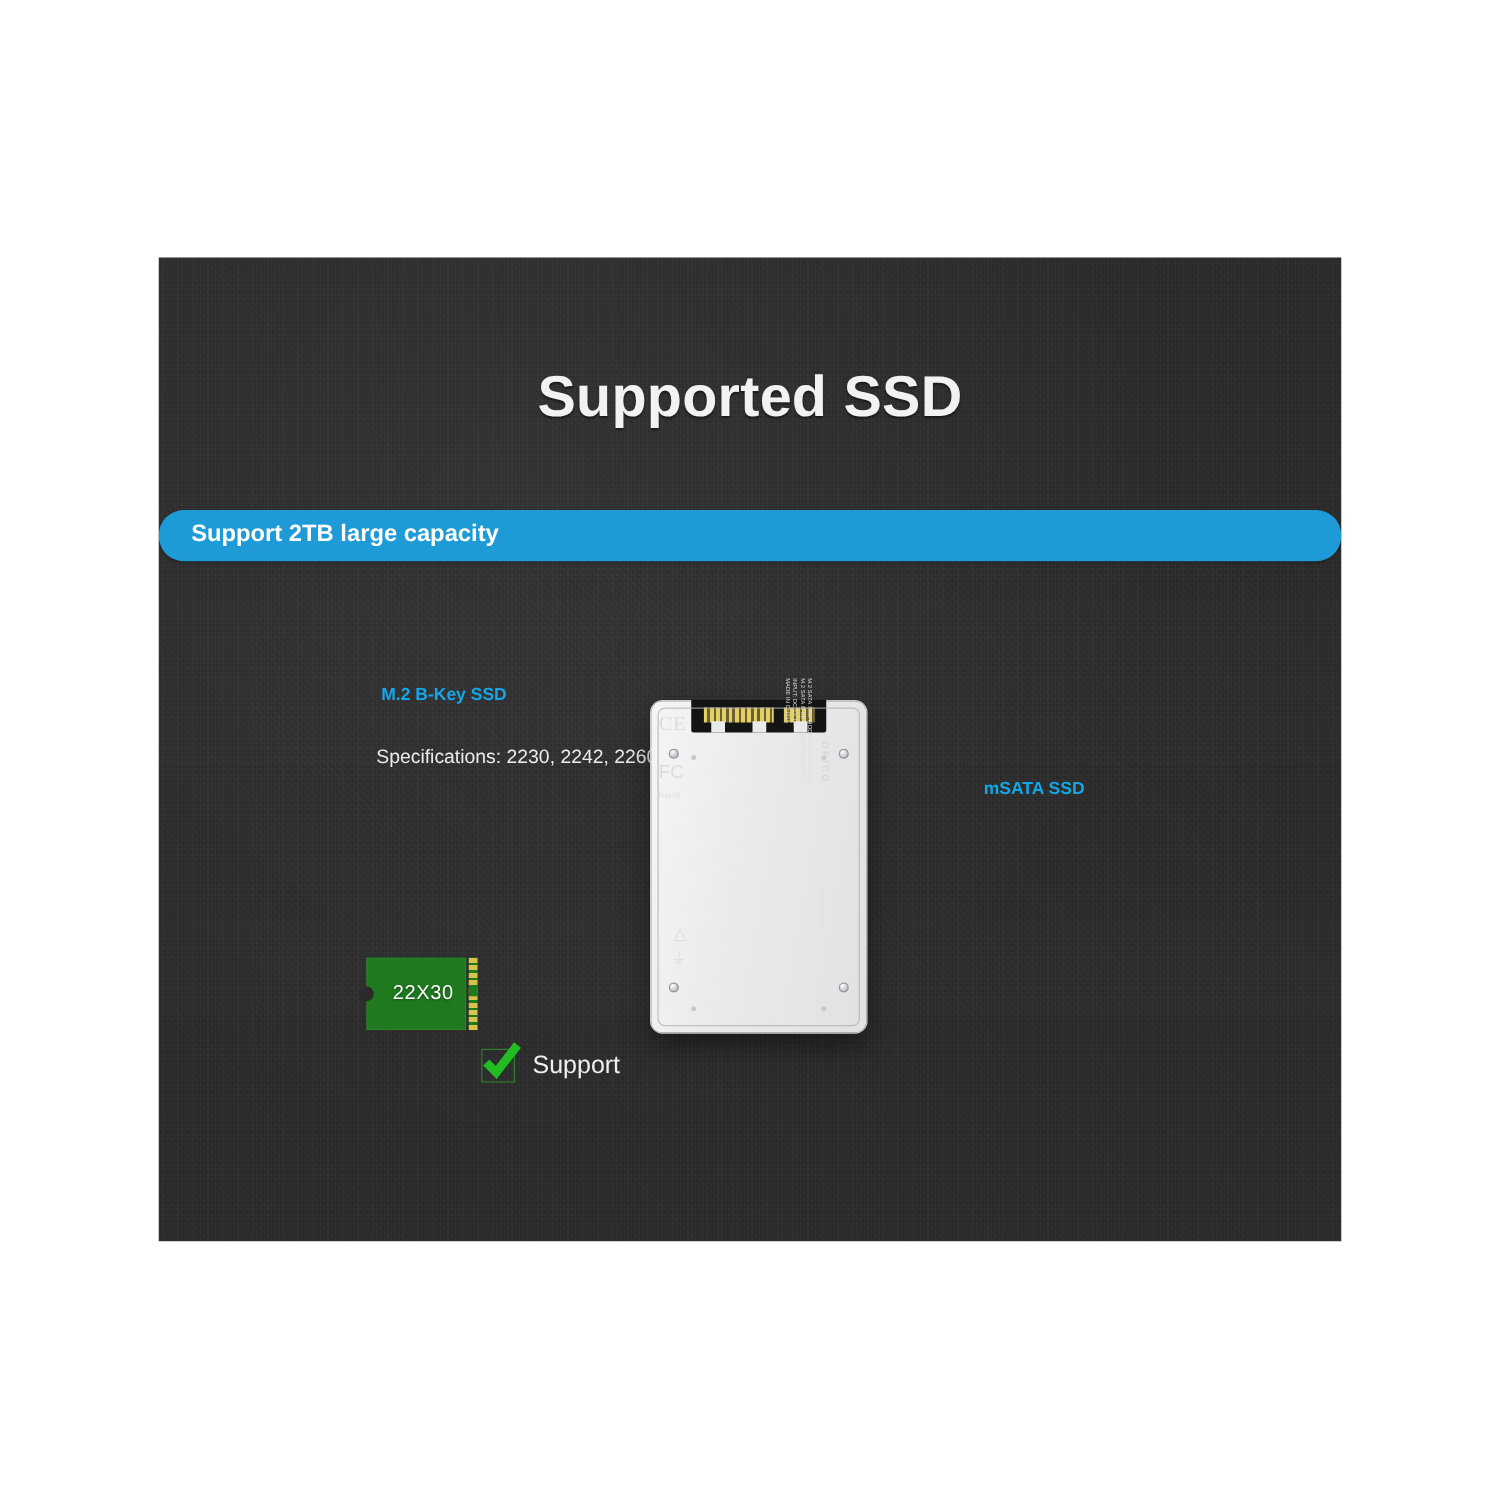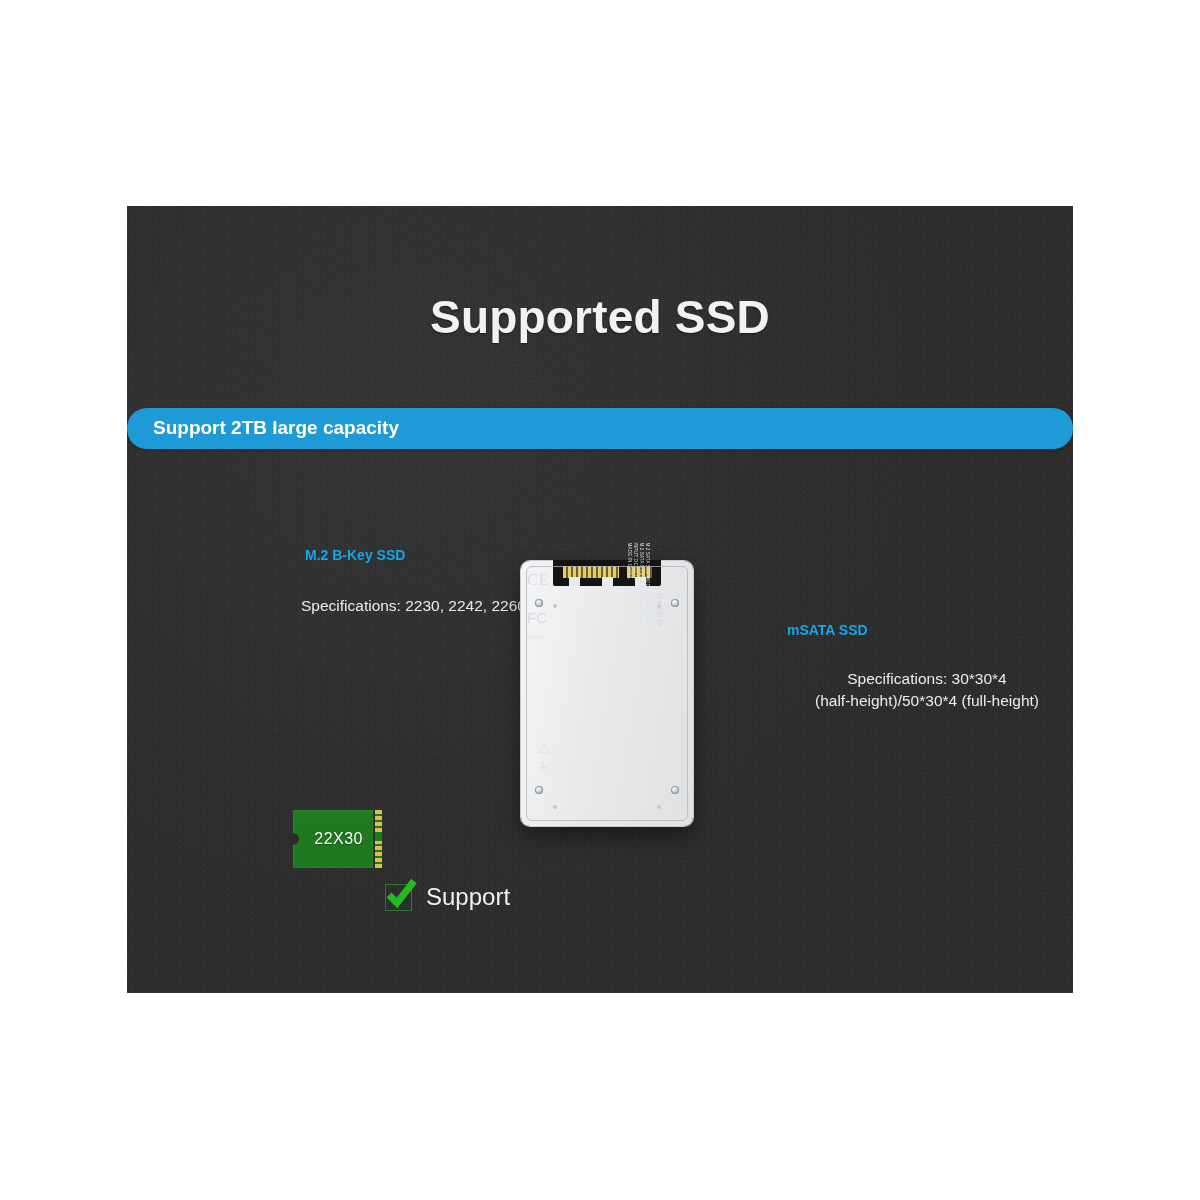--- a/index.html
+++ b/index.html
@@ -167,21 +167,21 @@
   .check-box svg {
     position: absolute;
     left: -3px;
     top: -9px;
     width: 36px;
     height: 36px;
     overflow: visible;
   }
   .support-label {
     color: #f0f0f0;
-    font-size: 24px;
+    font-size: 20px;
   }
 
   
   #ssd25 {
     position: absolute;
     left: 394px;
     top: 355px;
     width: 172px;
     height: 265px;
     background: linear-gradient(100deg, #f4f5f6 0%, #e9eaec 45%, #dfe1e3 100%);
@@ -310,24 +310,20 @@
 <div id="stage">
   <div id="panel">
 
     <div class="title">Supported SSD</div>
     <div class="badge">Support 2TB large capacity</div>
 
     <div class="col-head" id="m2-head">M.2  B-Key SSD</div>
     <div class="col-spec" id="m2-spec">Specifications: 2230, 2242, 2260, 2280</div>
 
     <div class="col-head" id="msata-head">mSATA SSD</div>
-    <div class="col-spec" id="msata-spec">
-      <div>Specifications: 30*30*4</div>
-      <div>(half-height)/50*30*4 (full-height)</div>
-    </div>
 
     <div class="m2-row" style="left:166px; top:374px; width:80px;">
       <div class="m2-card" style="width:80px;">
         <span class="m2-notch"></span>
         <span class="m2-pins"></span>
         <span class="m2-label">22X30</span>
       </div>
     </div>
     <div class="support" style="left:258px; top:389px;">
       <span class="check-box">

